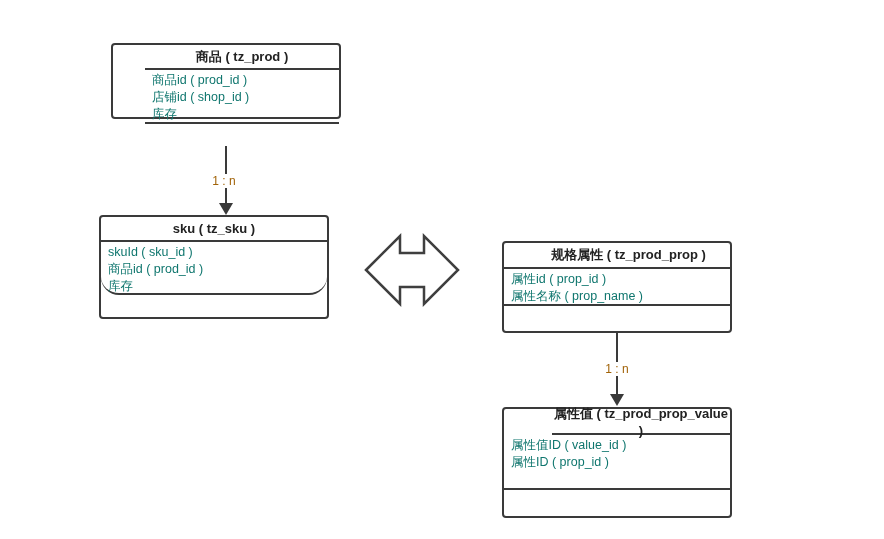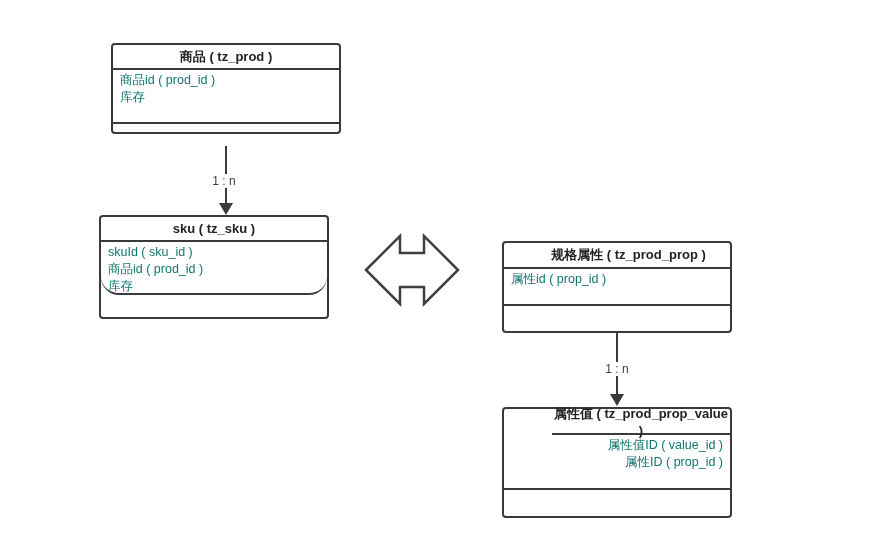--- a/index.html
+++ b/index.html
@@ -51,69 +51,71 @@
     position: absolute;
     left: 0; top: 0;
     pointer-events: none;
   }
   .rel-label {
     position: absolute;
     transform: translate(-50%, -50%);
     background: #ffffff;
     padding: 0 3px;
     font-size: 12px;
-    color: #404040;
+    color: #a16207;
     white-space: nowrap;
   }
 
   
-  #box-prod  { left: 111px; top: 43px;  width: 230px; height: 91px; }
+  #box-prod  { left: 111px; top: 43px;  width: 230px; height: 76px; padding-left: 32px; }
   #box-prod .entity-title { height: 23px; }
   #box-prod .entity-fields { height: 49px; }
 
   #box-sku   { left: 99px; top: 215px; width: 230px; height: 104px; }
   #box-sku .entity-title { height: 23px; }
   #box-sku .entity-fields { height: 48px; border-radius: 18px; }
 
   #box-prop  { left: 502px; top: 241px; width: 230px; height: 92px; }
   #box-prop .entity-title { height: 24px; padding-left: 23px; }
   #box-prop .entity-fields { height: 32px; }
 
   #box-value { left: 502px; top: 407px; width: 230px; height: 111px; }
   #box-value .entity-title { height: 24px; margin-left: 48px; }
-  #box-value .entity-fields { height: 50px; text-align: right; }
+  #box-value .entity-fields { height: 50px; }
 </style>
 </head>
 <body>
 
 <div class="canvas">
 
   <div class="entity" id="box-prod">
     <div class="entity-title">商品 ( tz_prod )</div>
     <div class="entity-fields">
       <div class="entity-field">商品id ( prod_id )</div>
+      <div class="entity-field">店铺id ( shop_id )</div>
       <div class="entity-field">库存</div>
     </div>
     <div class="entity-empty"></div>
   </div>
 
   <div class="entity" id="box-sku">
     <div class="entity-title">sku ( tz_sku )</div>
     <div class="entity-fields">
       <div class="entity-field">skuId ( sku_id )</div>
       <div class="entity-field">商品id ( prod_id )</div>
       <div class="entity-field">库存</div>
     </div>
     <div class="entity-empty"></div>
   </div>
 
   <div class="entity" id="box-prop">
     <div class="entity-title">规格属性 ( tz_prod_prop )</div>
     <div class="entity-fields">
       <div class="entity-field">属性id ( prop_id )</div>
+      <div class="entity-field">属性名称 ( prop_name )</div>
     </div>
     <div class="entity-empty"></div>
   </div>
 
   <div class="entity" id="box-value">
     <div class="entity-title">属性值 ( tz_prod_prop_value )</div>
     <div class="entity-fields">
       <div class="entity-field">属性值ID ( value_id )</div>
       <div class="entity-field">属性ID ( prop_id )</div>
     </div>

